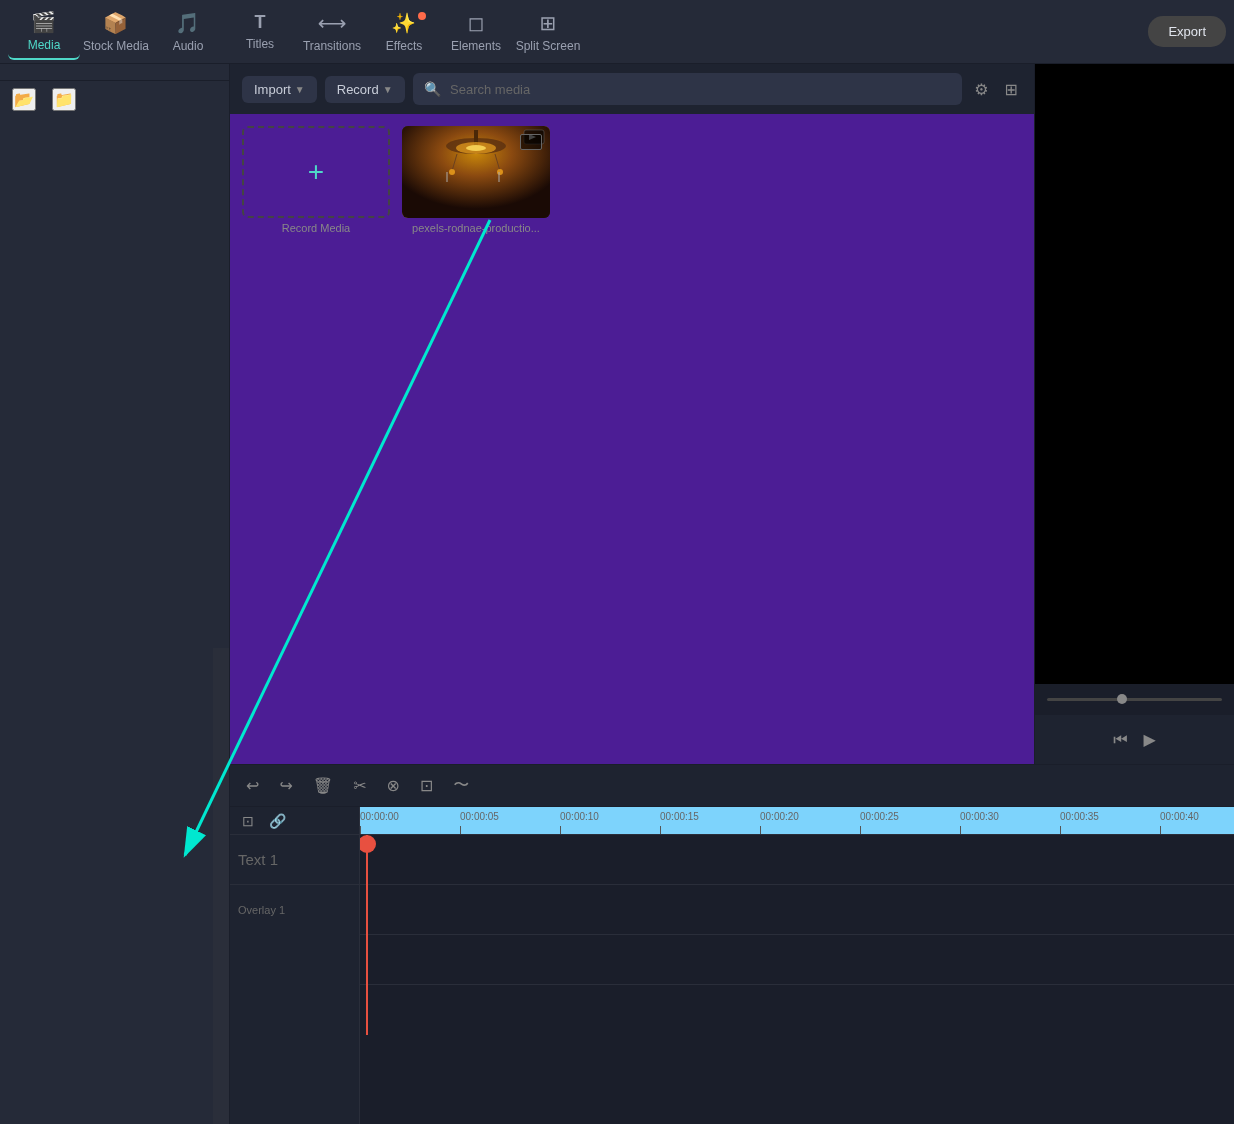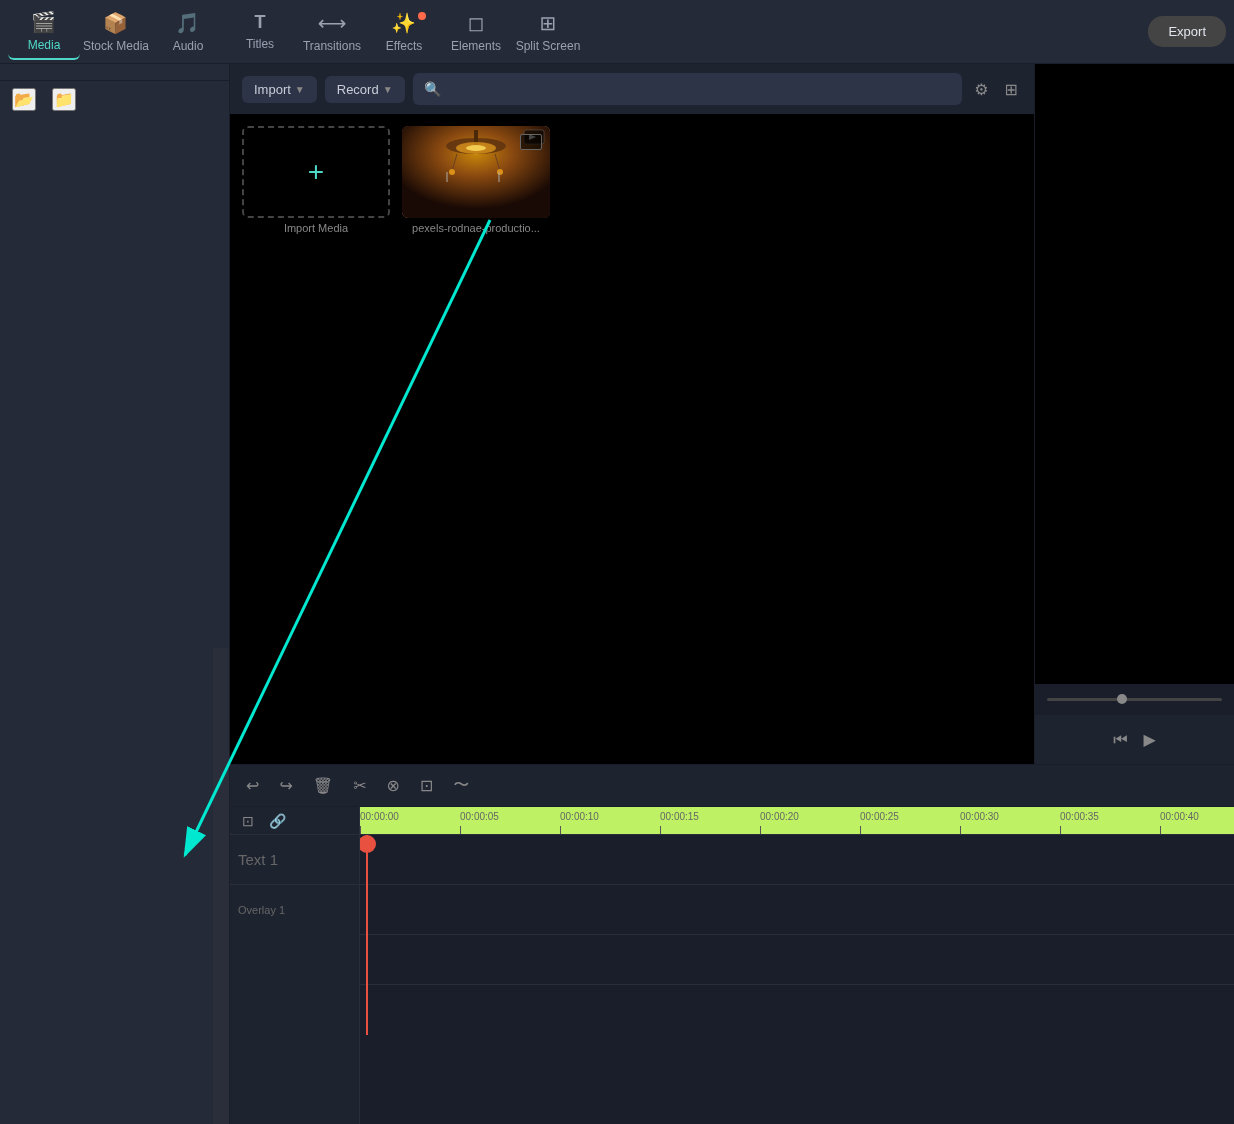--- a/index.html
+++ b/index.html
@@ -103,21 +103,21 @@
       padding: 0 12px;
       gap: 16px;
     }
     .sidebar-bottom-icon { font-size: 16px; color: #888; cursor: pointer; }
 
     
     .center-content {
       flex: 1;
       display: flex;
       flex-direction: column;
-      background: #000000;
+      background: #4c1d95;
       overflow: hidden;
     }
 
     
     .media-toolbar {
       display: flex;
       align-items: center;
       padding: 8px 12px;
       gap: 8px;
       background: #1e2330;
@@ -407,32 +407,33 @@
           <button class="toolbar-btn">
             <span>Import</span>
             <span class="chevron">▼</span>
           </button>
           <button class="toolbar-btn">
             <span>Record</span>
             <span class="chevron">▼</span>
           </button>
           <div class="search-bar">
             <span style="color:#666;font-size:14px;">🔍</span>
+            <input type="text" placeholder="Search media" style="">
           </div>
           <button class="toolbar-icon-btn">⚙</button>
           <button class="toolbar-icon-btn">⊞</button>
         </div>
 
         <div class="media-grid">
 
           <div class="media-item">
             <div class="media-thumb import-placeholder">
               <span class="plus-icon">+</span>
             </div>
-            <div class="media-label">Import Media</div>
+            <div class="media-label">Record Media</div>
           </div>
 
           <div class="media-item">
             <div class="media-thumb">
               <div class="media-thumb-img">
                 
                 <svg width="148" height="92" viewBox="0 0 148 92" xmlns="http://www.w3.org/2000/svg">
                   <defs>
                     <radialGradient id="bg" cx="50%" cy="30%" r="60%">
                       <stop offset="0%" stop-color="#c8870a"></stop>
@@ -503,21 +504,21 @@
           </div>
 
           <div style="flex:1;">
             <div style="height:50px;border-bottom:1px solid #2a2e3a;display:flex;align-items:center;padding:0 8px;font-size:15px;color:#666;">Text 1</div>
             <div style="height:50px;display:flex;align-items:center;padding:0 8px;font-size:11px;color:#666;">Overlay 1</div>
           </div>
         </div>
 
         <div style="flex:1;overflow:hidden;position:relative;">
 
-          <div style="height:28px;background:#bef264;border-bottom:1px solid #2a2e3a;display:flex;align-items:flex-end;overflow:hidden;position:relative;">
+          <div style="height:28px;background:#7dd3fc;border-bottom:1px solid #2a2e3a;display:flex;align-items:flex-end;overflow:hidden;position:relative;">
             <div style="display:flex;align-items:flex-end;height:100%;">
               <div class="ruler-mark">
                   <span class="time-label">00:00:00</span>
                   <div class="tick"></div>
                 </div>
               <div class="ruler-mark">
                   <span class="time-label">00:00:05</span>
                   <div class="tick"></div>
                 </div>
               <div class="ruler-mark">

